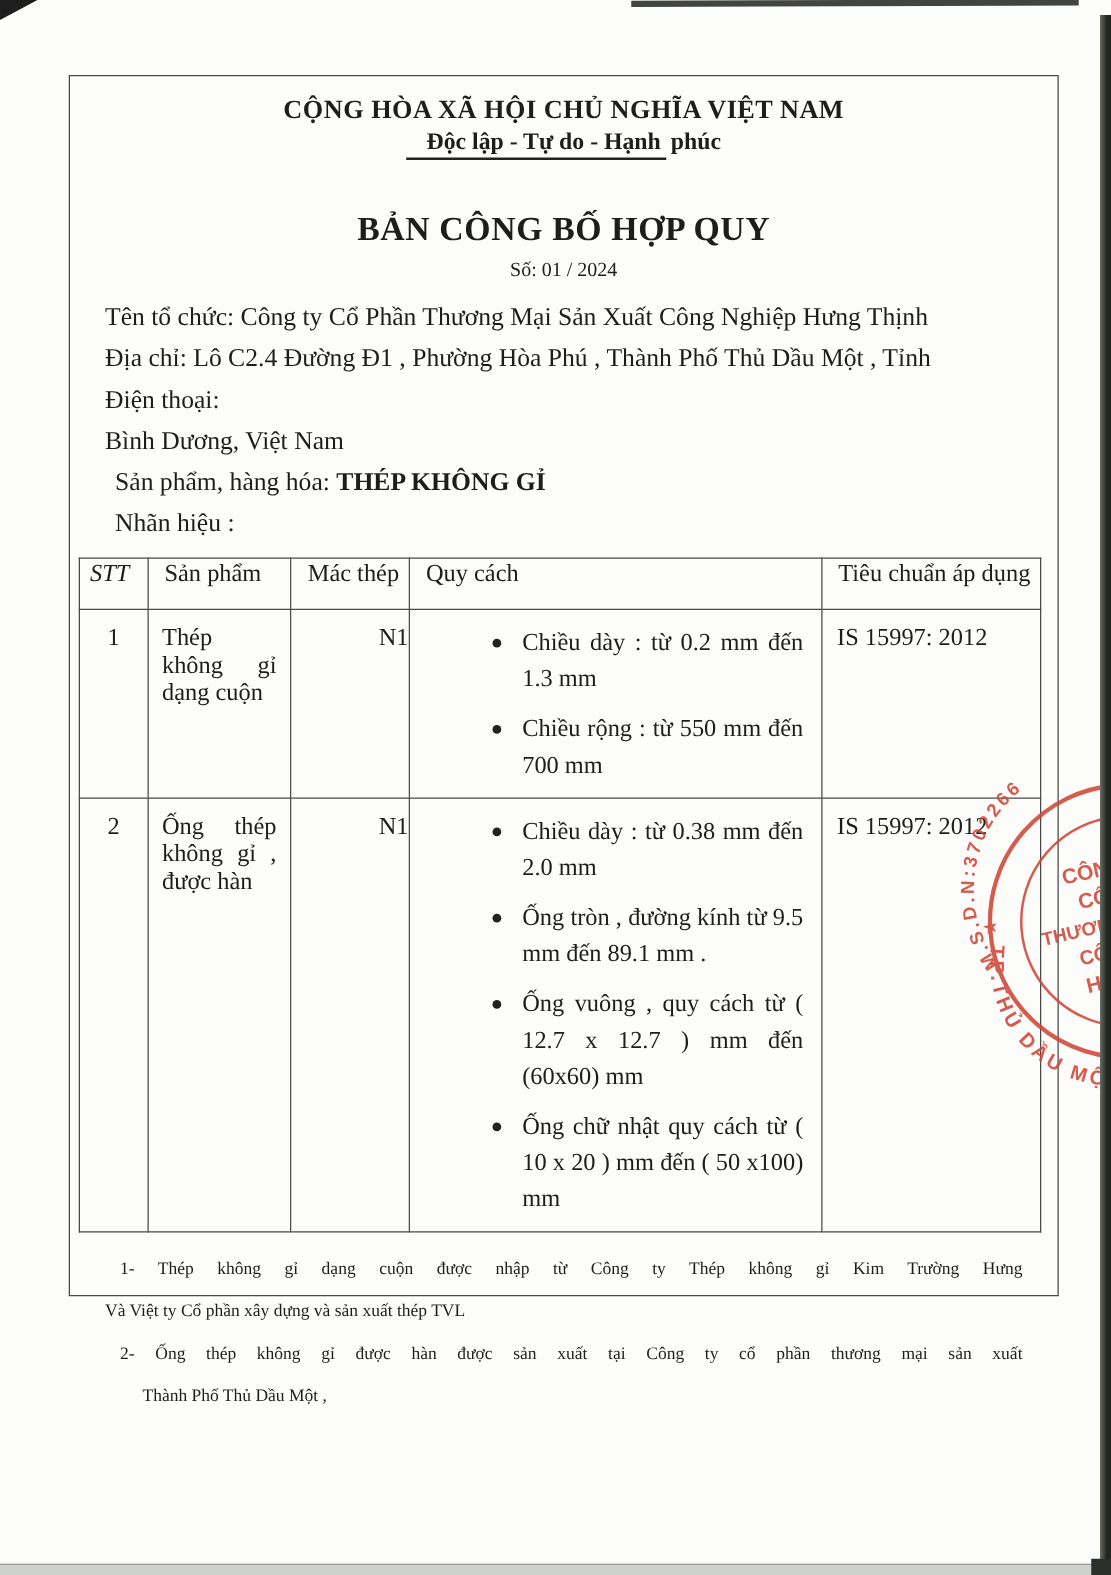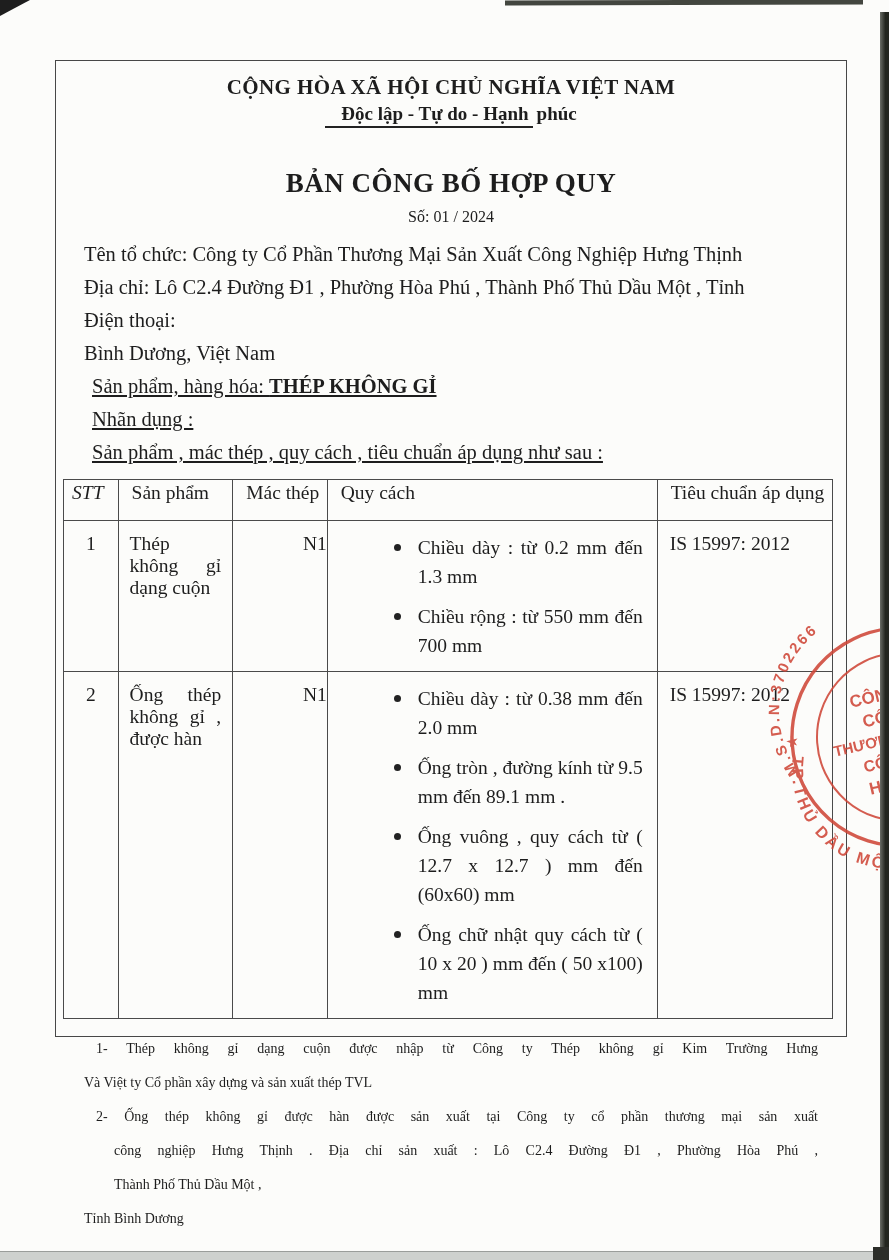--- a/index.html
+++ b/index.html
@@ -31,21 +31,21 @@
   
   .nat-title { text-align:center; font-weight:bold; font-size:21px; letter-spacing:.4px; }
   .motto { text-align:center; font-weight:bold; font-size:19px; margin-top:3px; }
   .motto .u { display:inline-block; border-bottom:2px solid #222; padding:0 4px 1px 16px; }
   .motto .tail { padding-left:4px; }
   .doc-title { text-align:center; font-weight:bold; font-size:27px; letter-spacing:.5px; margin-top:40px; }
   .doc-number { text-align:center; font-size:16px; margin-top:9px; }
   
   .info { margin-top:12px; font-size:20.5px; line-height:33px; }
   .info .line {}
-  .indent8 { padding-left:8px;text-decoration:underline; }
+  .indent8 { padding-left:8px; }
   .bold { font-weight:bold; }
   
   table.spec {
     border-collapse:collapse; table-layout:fixed;
     width:calc(100% + 36px);
     margin:10px -20px 0 -21px;
     font-size:19.5px;
   }
   table.spec td { border:1.6px solid #4a4a4a; vertical-align:top; }
   .thead td { height:41px; vertical-align:middle; padding:2px 6px 2px 13px; }
@@ -98,22 +98,21 @@
 
   <div class="doc-title">BẢN CÔNG BỐ HỢP QUY</div>
   <div class="doc-number">Số: 01 / 2024</div>
 
   <div class="info">
     <div class="line">Tên tổ chức: Công ty Cổ Phần Thương Mại Sản Xuất Công Nghiệp Hưng Thịnh</div>
     <div class="line">Địa chỉ: Lô C2.4 Đường Đ1 , Phường Hòa Phú , Thành Phố Thủ Dầu Một , Tỉnh</div>
     <div class="line">Điện thoại:</div>
     <div class="line">Bình Dương, Việt Nam</div>
     <div class="line indent8"><span>Sản phẩm, hàng hóa: </span><span class="bold">THÉP KHÔNG GỈ</span></div>
-    <div class="line indent8">Nhãn dụng :</div>
-    <div class="line indent8">Sản phẩm , mác thép , quy cách , tiêu chuẩn áp dụng như sau :</div>
+    <div class="line indent8">Nhãn hiệu :</div>
   </div>
 
   <table class="spec">
     <tbody>
         <tr class="thead">
       <td class="c-stt">STT</td>
       <td class="c-prod">Sản phẩm</td>
       <td class="c-grade">Mác thép</td>
       <td class="c-spec">Quy cách</td>
       <td class="c-std">Tiêu chuẩn áp dụng</td>
@@ -144,23 +143,21 @@
       </td>
       <td class="cell-std">IS 15997: 2012</td>
     </tr>
   </tbody>
     </table>
 
   <div class="notes">
     <div class="n-i1l1 jfull">1-  Thép không gỉ dạng cuộn được nhập từ Công ty Thép không gỉ Kim Trường Hưng</div>
     <div class="n-i1l2">Và Việt ty Cổ phần xây dựng và sản xuất thép TVL</div>
     <div class="n-i2l1 jfull">2-  Ống thép không gỉ được hàn được sản xuất tại Công ty cổ phần thương mại sản xuất</div>
-    <div class="n-i2l2 jfull">công nghiệp Hưng Thịnh . Địa chỉ sản xuất : Lô C2.4 Đường Đ1 , Phường Hòa Phú ,</div>
     <div class="n-i2l3">Thành Phố Thủ Dầu Một ,</div>
-    <div class="n-prov">Tỉnh Bình Dương</div>
 
   </div>
 
 </div>
 
 <svg class="stamp-svg" viewBox="0 0 889 1260" xmlns="http://www.w3.org/2000/svg">
   <g stroke="#cf4738" fill="none" transform="rotate(-4 901 737)">
     <circle cx="901" cy="737" r="109" stroke-width="3.4"></circle>
     <circle cx="901" cy="737" r="84" stroke-width="2"></circle>
   </g>

